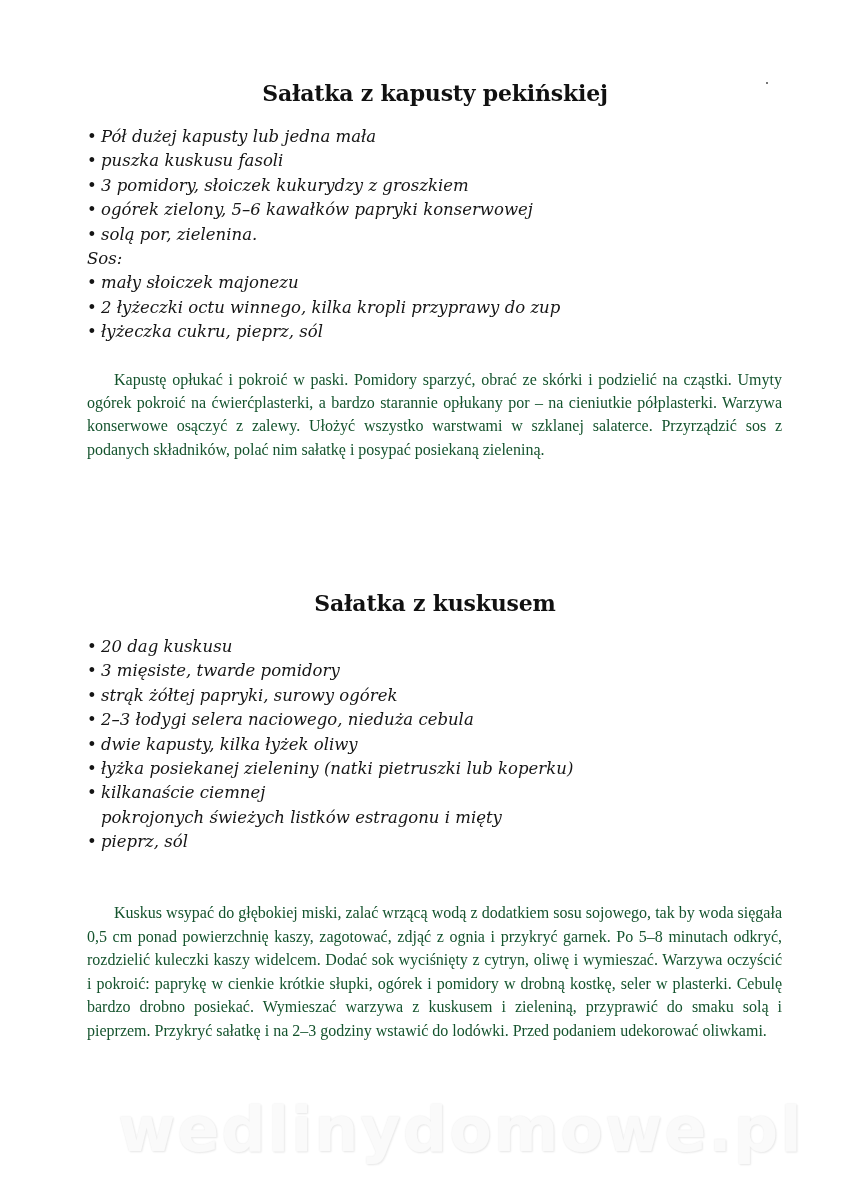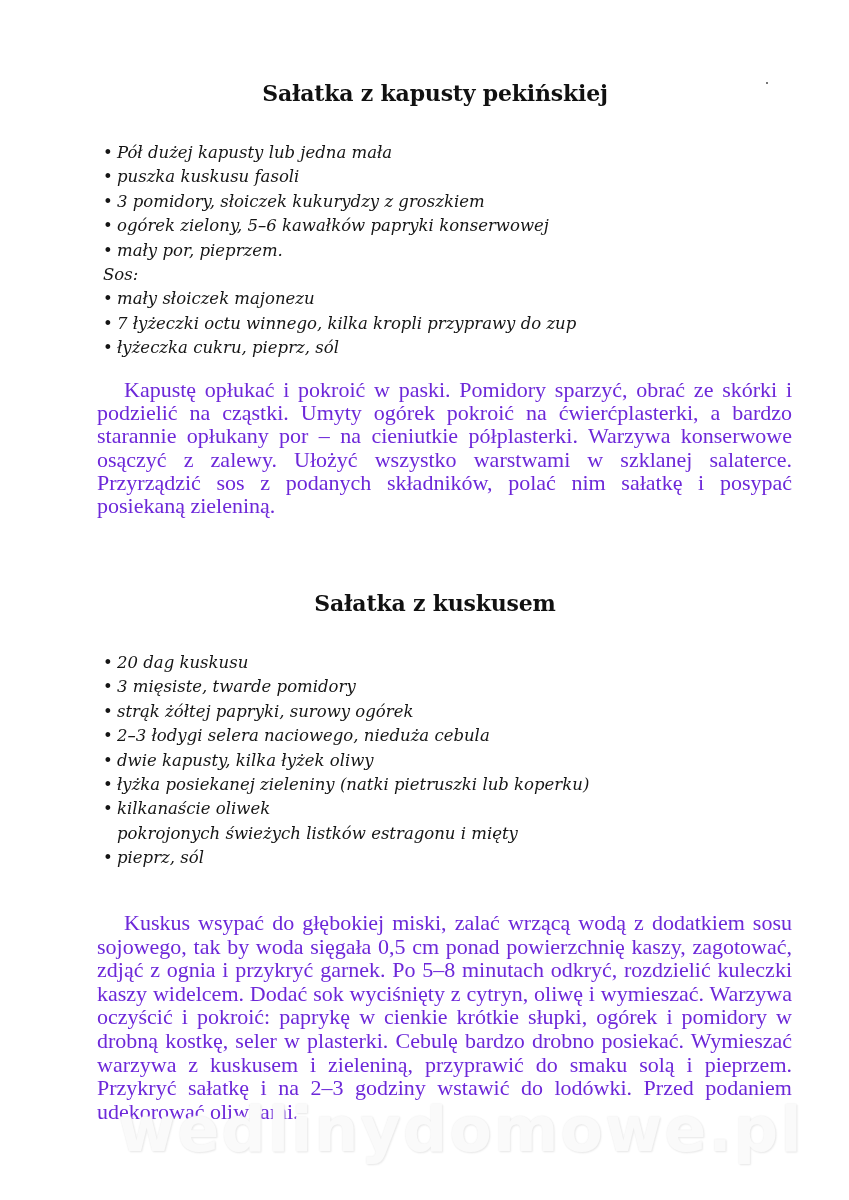--- a/index.html
+++ b/index.html
@@ -3,33 +3,33 @@
 <meta charset="utf-8">
 <style>
   html, body { margin: 0; padding: 0; background: #ffffff; }
   body { width: 849px; height: 1200px; position: relative; overflow: hidden; color: #111; }
   .page { position: absolute; left: 0; top: 0; width: 766px; height: 1200px; }
   .title {
     position: absolute; left: 0; width: 870px; text-align: center;
     font-family: "DejaVu Serif", serif; font-weight: bold; font-size: 22px;
     color: #111; margin: 0; letter-spacing: -0.2px;
   }
-  ul.ingredients { position: absolute; left: 87px; margin: 16px; padding: 0; list-style: none; width: 600px; }
+  ul.ingredients { position: absolute; left: 87px; margin: 0; padding: 0; list-style: none; width: 600px; }
   ul.ingredients li {
     font-family: "DejaVu Serif", serif; font-style: italic; font-size: 16.5px;
     line-height: 24.4px; padding-left: 14px; position: relative; white-space: nowrap; color: #151515;
   }
   ul.ingredients li.bullet::before {
     content: "•"; position: absolute; left: 0; top: 0; font-style: normal;
   }
   ul.ingredients li.label { padding-left: 0; }
   .para {
-    position: absolute; left: 87px; width: 695px; margin: 10px;
-    font-family: "Liberation Serif", serif; font-size: 22px; line-height: 23.2px;
-    text-align: justify; text-indent: 27px; color: #6d28d9; hyphens: manual;
+    position: absolute; left: 87px; width: 695px; margin: 0;
+    font-family: "Liberation Serif", serif; font-size: 16px; line-height: 23.2px;
+    text-align: justify; text-indent: 27px; color: #14532d; hyphens: manual;
   }
   .watermark {
     position: absolute; left: 118px; top: 1093px; width: 640px; text-align: center;
     font-family: "DejaVu Sans", sans-serif; font-weight: bold; font-size: 62px;
     color: #fafafa; letter-spacing: 2px;
     text-shadow: 0 0 2px #ececec, 1px 1px 2px #e8e8e8;
     pointer-events: none; white-space: nowrap;
   }
   .speck { position: absolute; left: 766px; top: 82px; width: 2px; height: 2px; background: #777; }
 </style>
@@ -38,36 +38,36 @@
 
 <div class="page">
   <div class="speck"></div>
 
   <h1 class="title" style="top:80px;">Sałatka z kapusty pekińskiej</h1>
   <ul class="ingredients" style="top:125px;">
       <li class="bullet">Pół dużej kapusty lub jedna mała</li>
       <li class="bullet">puszka kuskusu fasoli</li>
       <li class="bullet">3 pomidory, słoiczek kukurydzy z groszkiem</li>
       <li class="bullet">ogórek zielony, 5–6 kawałków papryki konserwowej</li>
-      <li class="bullet">mały por, pieprzem.</li>
+      <li class="bullet">solą por, zielenina.</li>
       <li class="label">Sos:</li>
       <li class="bullet">mały słoiczek majonezu</li>
-      <li class="bullet">7 łyżeczki octu winnego, kilka kropli przyprawy do zup</li>
+      <li class="bullet">2 łyżeczki octu winnego, kilka kropli przyprawy do zup</li>
       <li class="bullet">łyżeczka cukru, pieprz, sól</li>
     </ul>
   <p class="para" style="top:368px;">Kapustę opłukać i pokroić w paski. Pomidory sparzyć, obrać ze skórki i podzielić na cząstki. Umyty ogórek pokroić na ćwierćplasterki, a bar­dzo starannie opłukany por – na cieniutkie półplasterki. Warzywa konserwowe osączyć z zalewy. Ułożyć wszystko warstwami w szklanej salaterce. Przyrządzić sos z podanych składników, polać nim sałatkę i posypać posiekaną zieleniną.</p>
 
   <h1 class="title" style="top:590px;">Sałatka z kuskusem</h1>
   <ul class="ingredients" style="top:635px;">
       <li class="bullet">20 dag kuskusu</li>
       <li class="bullet">3 mięsiste, twarde pomidory</li>
       <li class="bullet">strąk żółtej papryki, surowy ogórek</li>
       <li class="bullet">2–3 łodygi selera naciowego, nieduża cebula</li>
       <li class="bullet">dwie kapusty, kilka łyżek oliwy</li>
       <li class="bullet">łyżka posiekanej zieleniny (natki pietruszki lub koperku)</li>
-      <li class="bullet">kilkanaście oliwek</li>
+      <li class="bullet">kilkanaście ciemnej</li>
       <li class="cont">pokrojonych świeżych listków estragonu i mięty</li>
       <li class="bullet">pieprz, sól</li>
     </ul>
   <p class="para" style="top:901px; line-height:23.6px;">Kuskus wsypać do głębokiej miski, zalać wrzącą wodą z dodatkiem sosu sojowego, tak by woda sięgała 0,5 cm ponad powierzchnię kaszy, zagotować, zdjąć z ognia i przykryć garnek. Po 5–8 minutach odkryć, rozdzielić kuleczki kaszy widelcem. Dodać sok wyciśnięty z cytryn, oliwę i wymieszać. Warzywa oczyścić i pokroić: paprykę w cienkie krótkie słupki, ogórek i pomidory w drobną kostkę, seler w plasterki. Cebulę bardzo drobno posiekać. Wymieszać warzywa z kuskusem i zieleniną, przyprawić do smaku solą i pieprzem. Przykryć sałatkę i na 2–3 godziny wstawić do lodówki. Przed podaniem udekorować oliwkami.</p>
 
   <div class="watermark">wedlinydomowe.pl</div>
 </div>
 
 </body></html>

